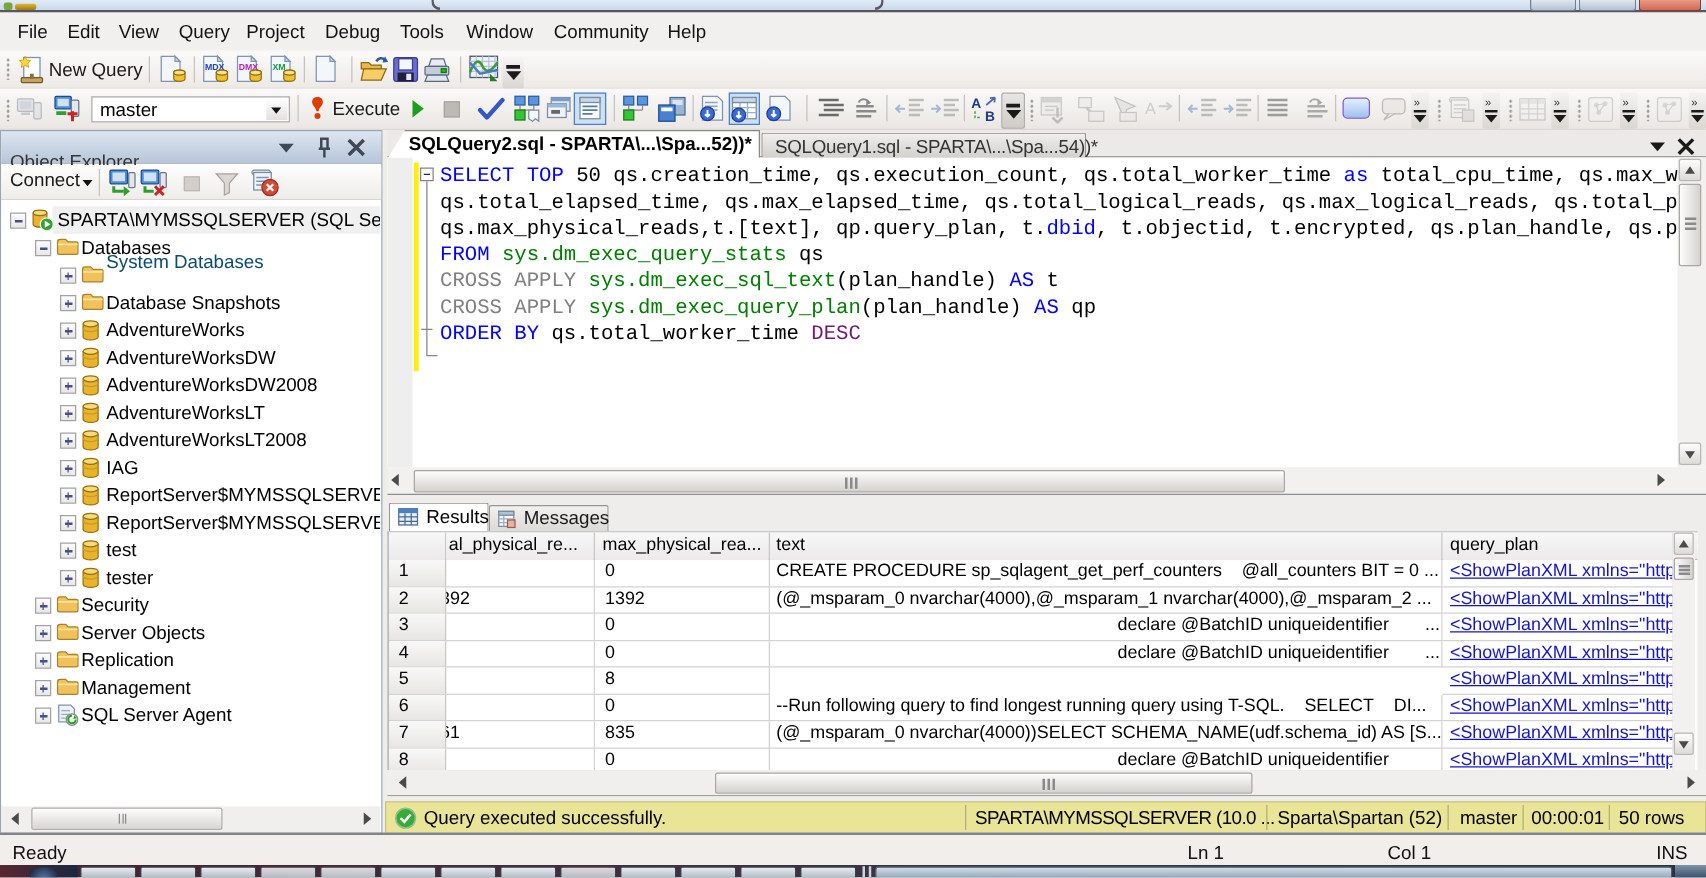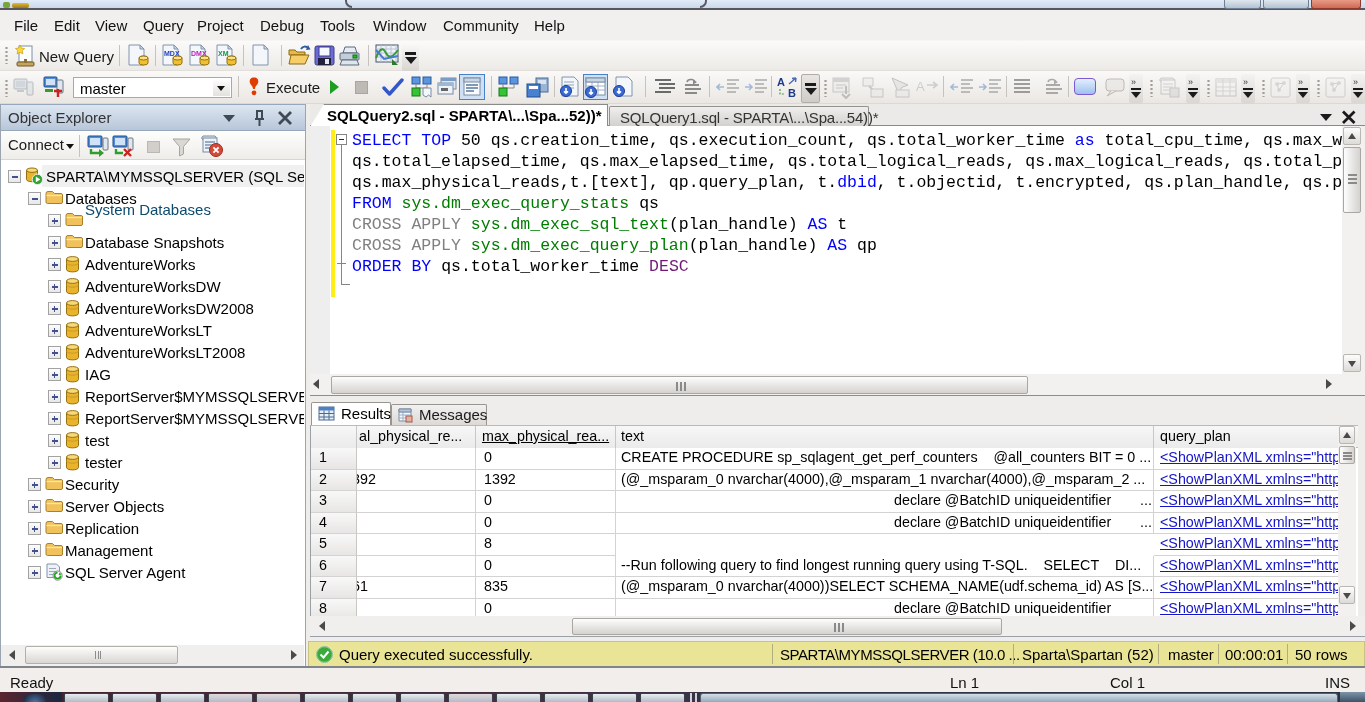--- a/index.html
+++ b/index.html
@@ -312,21 +312,21 @@
       <path d="M8 8 L15 7 L10 14z" fill="none" stroke="#aab"></path>
     </svg></div>
 <div class="ab" style="left:1351px;top:74px;width:14px;height:29px;background:linear-gradient(#f4f3f2,#dad7d3);border-radius:2px;">
 <div class="ab" style="left:2px;top:3px;color:#333;font-size:9px;letter-spacing:-1px;">»</div>
 <div class="ab" style="left:1.5px;top:14px;width:10px;height:2px;background:#1a1a1a;"></div>
 <div class="ab" style="left:1.5px;top:18px;width:0;height:0;border-left:5px solid transparent;border-right:5px solid transparent;border-top:6px solid #1a1a1a;"></div>
   </div>
 
 <div class="ab" style="left:0;top:104px;width:306px;height:563px;background:#fff;border:1px solid #9aa5b1;border-top:none;">
  <div class="ab" style="left:0;top:0;width:304px;height:27px;background:linear-gradient(#dde6f1,#b7c6d9);border-bottom:1px solid #96a7bc;border-top:1px solid #96a7bc;">
-  <div class="ab" style="left:7px;top:4px;color:#333;">Object Explorer</div>
+  <div class="ab" style="left:7px;top:16px;color:#333;">Object Explorer</div>
   <div class="ab" style="left:222px;top:10px;width:0;height:0;border-left:6px solid transparent;border-right:6px solid transparent;border-top:7px solid #3f4a56;"></div>
   <div class="ab" style="left:251px;top:4px;"><svg width="14" height="19">
           <path d="M5 2 h5 v8 h-5 z M3 10 h9 M7.5 10 v7" stroke="#3f4a56" stroke-width="2" fill="none"></path>
         </svg></div>
   <div class="ab" style="left:276px;top:5px;"><svg width="17" height="17">
           <path d="M2 2 L14 14 M14 2 L2 14" stroke="#3f4a56" stroke-width="2.8"></path>
         </svg></div>
  </div>
  <div class="ab" style="left:0;top:28px;width:304px;height:28px;background:linear-gradient(#fdfdfc,#efedea);border-bottom:1px solid #d9d5d1;">
   <div class="ab" style="left:7px;top:4px;color:#1a1a1a;">Connect</div>
@@ -628,21 +628,21 @@
 </div>
 <div class="ab" style="left:310px;top:425px;width:1048px;height:191px;background:#fff;border-left:1px solid #9aa0a8;border-top:1px solid #b6bbc1;overflow:hidden;font-size:14.3px;">
     <div class="ab" style="left:0;top:0;width:1048px;height:22px;background:linear-gradient(#f7f7f7,#eceaea);border-bottom:1px solid #c0bebb;"></div>
     <div class="ab" style="left:0px;top:0;width:46px;height:22px;background:linear-gradient(#f7f7f7,#eceaea);border-right:1px solid #c9c7c4;">
       <div class="ab pre" style="left:2px;top:2px;color:#000;"></div>
     </div>
     <div class="ab" style="left:46px;top:0;width:119px;height:22px;background:linear-gradient(#f7f7f7,#eceaea);border-right:1px solid #c9c7c4;">
       <div class="ab pre" style="left:2px;top:2px;color:#000;">al_physical_re...</div>
     </div>
     <div class="ab" style="left:165px;top:0;width:140px;height:22px;background:linear-gradient(#f7f7f7,#eceaea);border-right:1px solid #c9c7c4;">
-      <div class="ab pre" style="left:6px;top:2px;color:#000;text-decoration:underline;">max_physical_rea...</div>
+      <div class="ab pre" style="left:6px;top:2px;color:#000;">max_physical_rea...</div>
     </div>
     <div class="ab" style="left:843px;top:0;width:185px;height:22px;background:linear-gradient(#f7f7f7,#eceaea);border-right:1px solid #c9c7c4;">
       <div class="ab pre" style="left:6px;top:2px;color:#000;">query_plan</div>
     </div>
     <div class="ab" style="left:305px;top:0;width:538px;height:22px;background:linear-gradient(#f7f7f7,#eceaea);border-right:1px solid #c9c7c4;">
       <div class="ab pre" style="left:5px;top:2px;color:#000;">text</div>
     </div>
     <div class="ab" style="left:0;top:22.0px;width:46px;height:21.5px;background:linear-gradient(#f8f8f8,#e8e6e4);border-right:1px solid #c9c7c4;border-bottom:1px solid #d5d3d1;">
       <div class="ab" style="left:8px;top:1px;color:#000;">1</div>
     </div>

